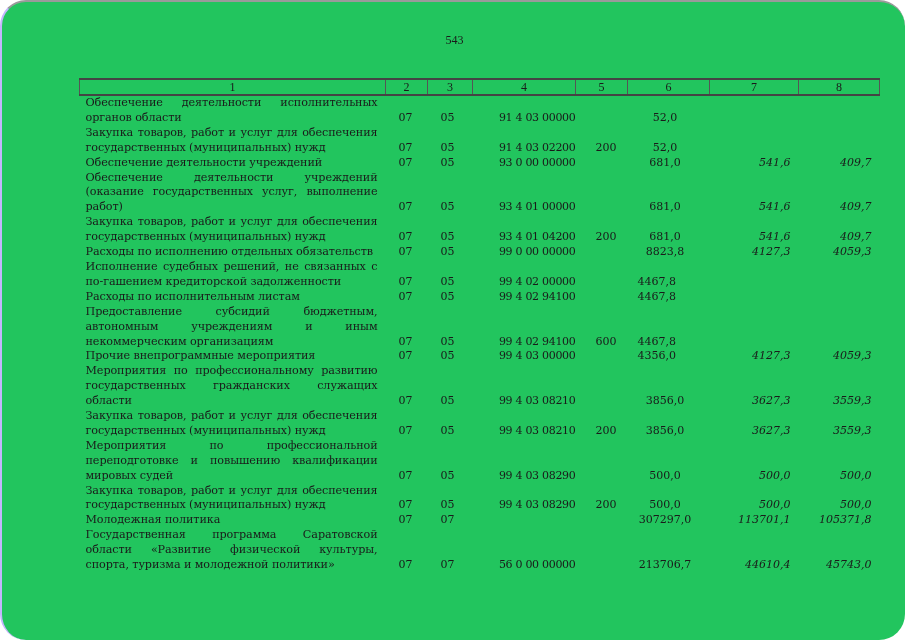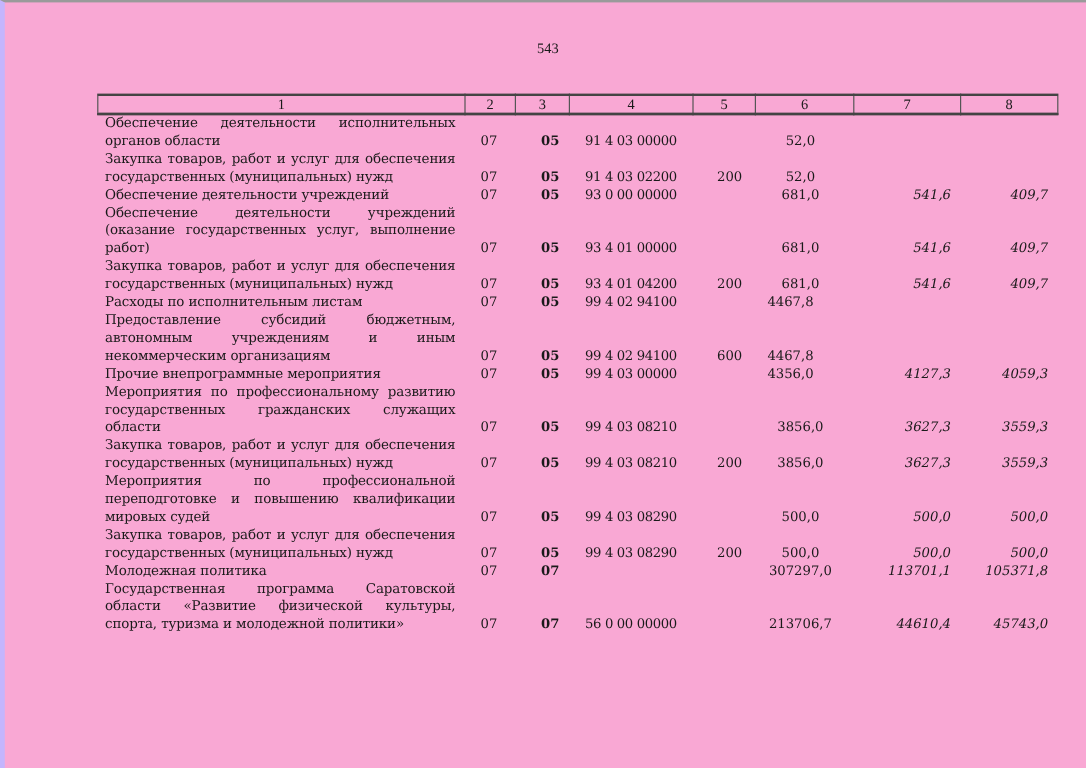--- a/index.html
+++ b/index.html
@@ -5,22 +5,23 @@
   html, body { margin: 0; padding: 0; background: #ffffff; }
   body {
     width: 905px; height: 640px; position: relative; overflow: hidden;
     font-family: "DejaVu Serif", "Liberation Serif", serif;
     color: #1a1a1a;
   }
   .page {
     position: absolute; left: 0; top: 0; width: 905px; height: 640px;
     box-sizing: border-box;
     border-top: 2px solid #9a9a9a;
-    border-left: 4px solid #c4b5fd;
-    background: #f9a8d4;
+    border-left: 2px solid #c4b5fd;
+    background: #22c55e;
+    border-radius: 26px;
   }
   .page-number {
     position: absolute; left: 0; width: 905px; top: 31px;
     text-align: center; font-size: 12px; font-family: "Liberation Serif", serif;
   }
   table.budget {
     position: absolute; left: 77px; top: 76px;
     border-collapse: collapse; table-layout: fixed;
     font-family: "DejaVu Serif", serif; font-size: 11px;
   }
@@ -38,22 +39,22 @@
   }
   table.budget thead tr { border-top: 2px solid #444; border-bottom: 2px solid #444; }
   table.budget tbody td {
     padding: 0; vertical-align: bottom; line-height: 14.9px; white-space: nowrap;
   }
   td.name {
     white-space: normal !important; text-align: justify; padding-left: 6px !important; padding-right: 8px !important;
     font-size: 11.2px; letter-spacing: -0.1px;
   }
   td.sec { text-align: left; padding-left: 13px !important; }
-  td.sub { text-align: center; padding-left: 13px !important; font-weight: bold; }
-  td.csr { text-align: left; padding-left: 13px !important; letter-spacing: -0.3px; }
+  td.sub { text-align: left; padding-left: 13px !important; }
+  td.csr { text-align: right; padding-left: 13px !important; letter-spacing: -0.3px; }
   td.vr { text-align: center; padding-left: 9px !important; }
   td.num { text-align: right; padding-right: 8px !important; font-style: italic; }
   td.num6 { text-align: center; padding-right: 7px !important; }
   td.num6.left { text-align: left; padding-left: 10px !important; }
 </style>
 </head>
 <body>
 
 <div class="page">
   <div class="page-number">543</div>
@@ -126,20 +127,40 @@
           <td class="name">Закупка товаров, работ и услуг для обеспечения государственных (муниципальных) нужд</td>
           <td class="sec">07</td>
           <td class="sub">05</td>
           <td class="csr">93 4 01 04200</td>
           <td class="vr">200</td>
           <td class="num6">681,0</td>
           <td class="num">541,6</td>
           <td class="num">409,7</td>
         </tr>
         <tr>
+          <td class="name">Расходы по исполнению отдельных обязательств</td>
+          <td class="sec">07</td>
+          <td class="sub">05</td>
+          <td class="csr">99 0 00 00000</td>
+          <td class="vr"></td>
+          <td class="num6">8823,8</td>
+          <td class="num">4127,3</td>
+          <td class="num">4059,3</td>
+        </tr>
+        <tr>
+          <td class="name">Исполнение судебных решений, не связанных с по-гашением кредиторской задолженности</td>
+          <td class="sec">07</td>
+          <td class="sub">05</td>
+          <td class="csr">99 4 02 00000</td>
+          <td class="vr"></td>
+          <td class="num6 left">4467,8</td>
+          <td class="num"></td>
+          <td class="num"></td>
+        </tr>
+        <tr>
           <td class="name">Расходы по исполнительным листам</td>
           <td class="sec">07</td>
           <td class="sub">05</td>
           <td class="csr">99 4 02 94100</td>
           <td class="vr"></td>
           <td class="num6 left">4467,8</td>
           <td class="num"></td>
           <td class="num"></td>
         </tr>
         <tr>

